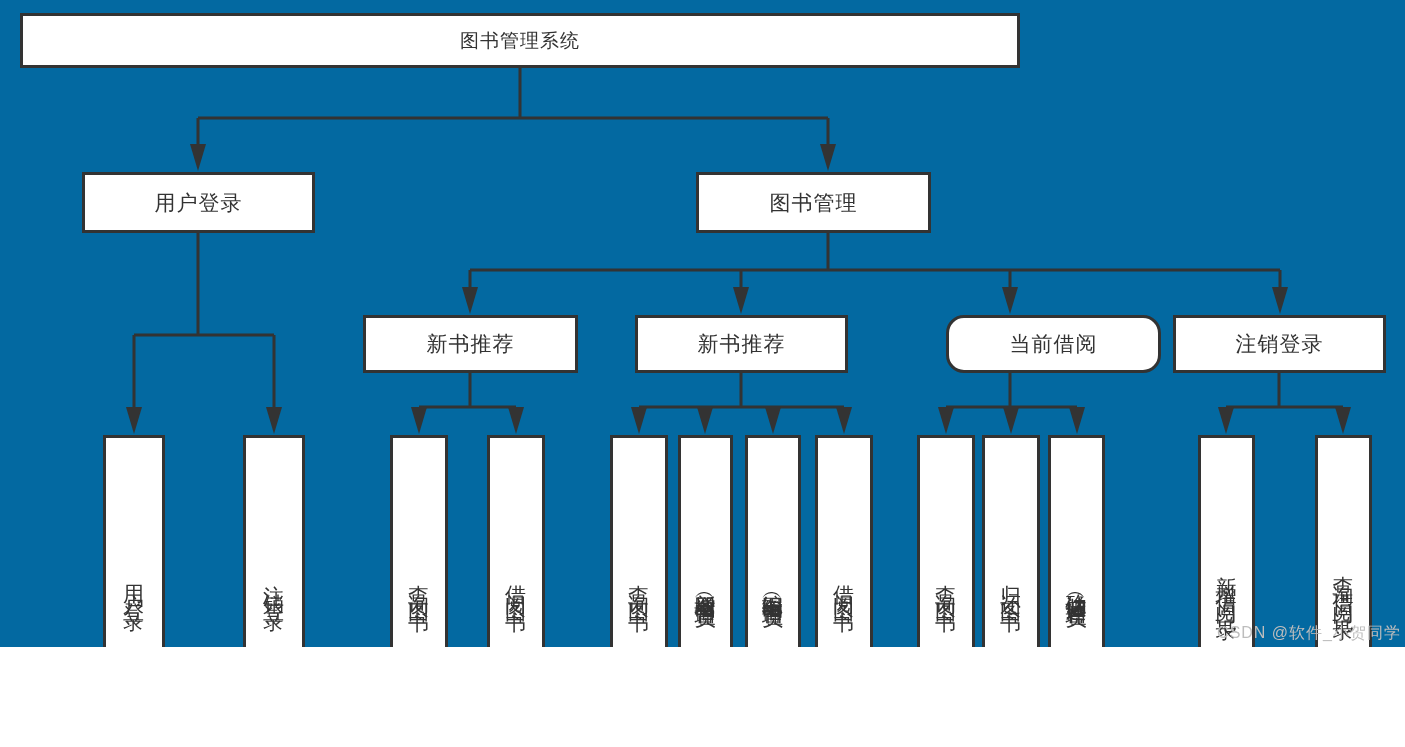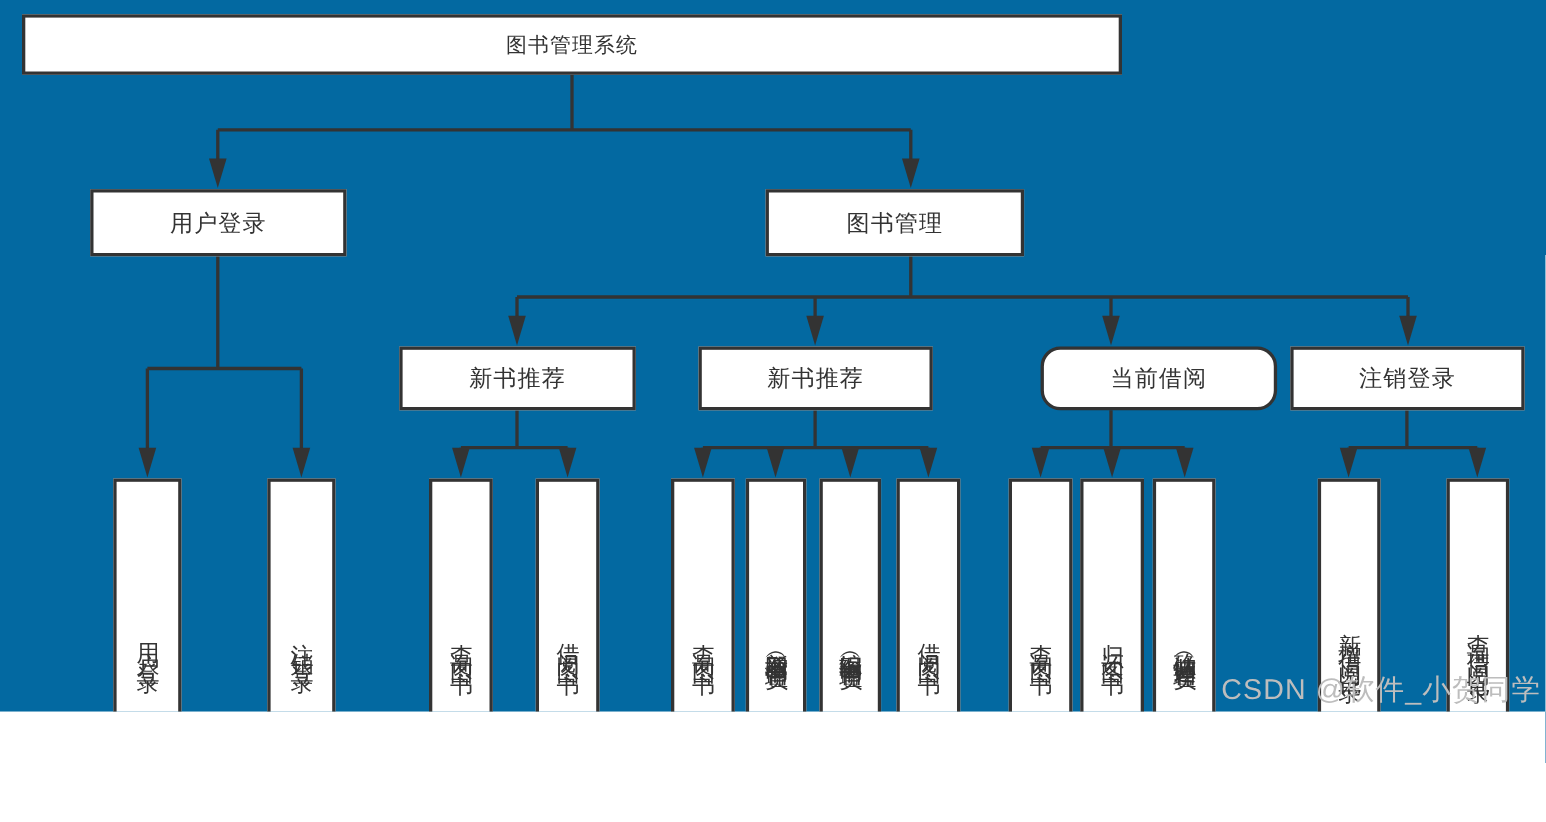--- a/index.html
+++ b/index.html
@@ -25,21 +25,21 @@
   .vnode .vtext{
     writing-mode:vertical-rl;
     font-size:21px;
     letter-spacing:9px;
     color:#333333;
     line-height:1;
   }
   .watermark{
     position:absolute;
     right:4px;bottom:3px;
-    font-size:26px;
+    font-size:16px;
     color:#bdbdbd;
     letter-spacing:1px;
     z-index:5;
     white-space:nowrap;
   }
 </style>
 </head>
 <body>
 
 <div class="canvas">

